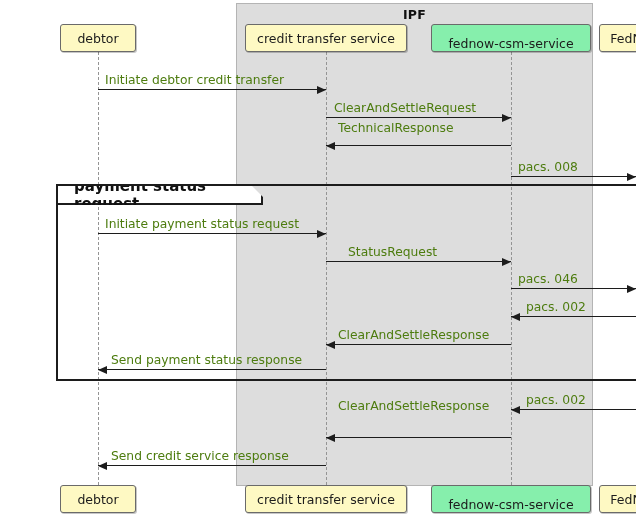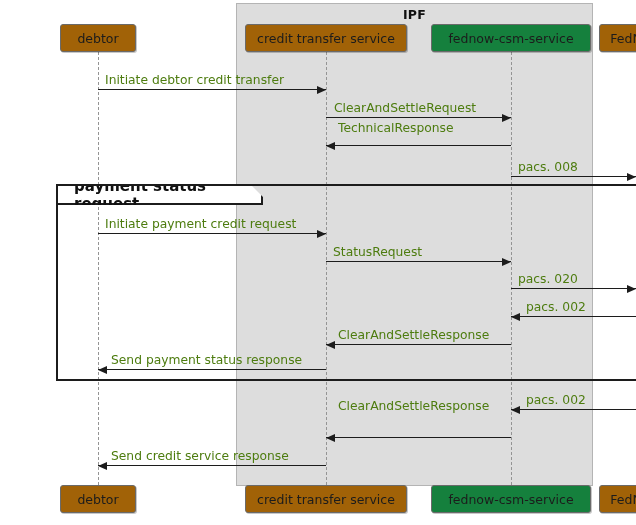--- a/index.html
+++ b/index.html
@@ -44,29 +44,30 @@
   }
 
   
   .participant {
     box-sizing: border-box;
     display: flex;
     align-items: center;
     justify-content: center;
     border: 1px solid #6a6a6a;
     border-radius: 3px;
-    background: #a16207;
+    background: #fef9c3;
     color: #1c1c1c;
     font-size: 12.5px;
     white-space: nowrap;
     box-shadow: 1px 1px 0 rgba(0,0,0,.22);
   }
   .participant.accent {
-    background: #15803d;
+    background: #86efac;
     border-color: #6a6a6a;
+    align-items: flex-end;
   }
 
   
   .lifeline {
     width: 0;
     border-left: 1px dashed #949494;
   }
 
   
   .fragment {
@@ -142,27 +143,27 @@
       <div class="abs msg-head right" style="top: 113.5px; left: 454px;"></div>
       <div class="msg-label" style="left: 286px; top: 102px;">ClearAndSettleRequest</div>
       <div class="abs msg-line" style="left: 278px; top: 145px; width: 185px;"></div>
       <div class="abs msg-head left" style="top: 141.5px; left: 278px;"></div>
       <div class="msg-label" style="left: 290px; top: 122px;">TechnicalResponse</div>
       <div class="abs msg-line" style="left: 463px; top: 176px; width: 125px;"></div>
       <div class="abs msg-head right" style="top: 172.5px; left: 579px;"></div>
       <div class="msg-label" style="left: 470px; top: 161px;">pacs. 008</div>
       <div class="abs msg-line" style="left: 50px; top: 233px; width: 228px;"></div>
       <div class="abs msg-head right" style="top: 229.5px; left: 269px;"></div>
-      <div class="msg-label" style="left: 57px; top: 218px;">Initiate payment credit request</div>
+      <div class="msg-label" style="left: 57px; top: 218px;">Initiate payment status request</div>
       <div class="abs msg-line" style="left: 278px; top: 261px; width: 185px;"></div>
       <div class="abs msg-head right" style="top: 257.5px; left: 454px;"></div>
-      <div class="msg-label" style="left: 285px; top: 246px;">StatusRequest</div>
+      <div class="msg-label" style="left: 300px; top: 246px;">StatusRequest</div>
       <div class="abs msg-line" style="left: 463px; top: 288px; width: 125px;"></div>
       <div class="abs msg-head right" style="top: 284.5px; left: 579px;"></div>
-      <div class="msg-label" style="left: 470px; top: 273px;">pacs. 020</div>
+      <div class="msg-label" style="left: 470px; top: 273px;">pacs. 046</div>
       <div class="abs msg-line" style="left: 463px; top: 316px; width: 125px;"></div>
       <div class="abs msg-head left" style="top: 312.5px; left: 463px;"></div>
       <div class="msg-label" style="left: 478px; top: 301px;">pacs. 002</div>
       <div class="abs msg-line" style="left: 278px; top: 344px; width: 185px;"></div>
       <div class="abs msg-head left" style="top: 340.5px; left: 278px;"></div>
       <div class="msg-label" style="left: 290px; top: 329px;">ClearAndSettleResponse</div>
       <div class="abs msg-line" style="left: 50px; top: 369px; width: 228px;"></div>
       <div class="abs msg-head left" style="top: 365.5px; left: 50px;"></div>
       <div class="msg-label" style="left: 63px; top: 354px;">Send payment status response</div>
       <div class="abs msg-line" style="left: 463px; top: 409px; width: 125px;"></div>

